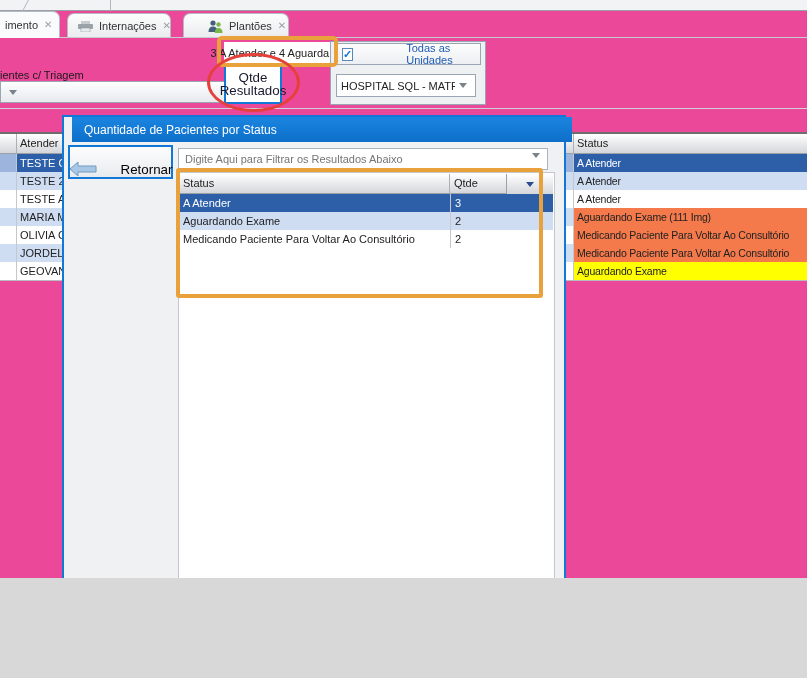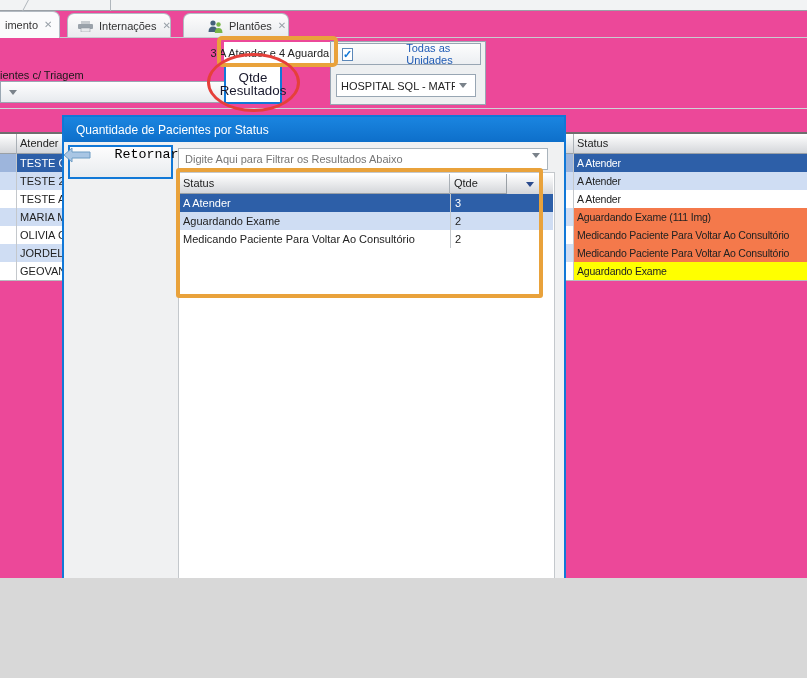--- a/index.html
+++ b/index.html
@@ -64,24 +64,24 @@
   .bg-selected { background:#2d5fa8; color:#fff; }
   .bg-selected-lite { background:#9db5dc; }
   .bg-alt { background:#cfddf3; }
   .bg-white { background:#fff; }
   .bg-orange { background:#f4794b; }
   .bg-yellow { background:#ffff00; }
   .pg-bottomline { left:0; top:280px; width:807px; height:1px; background:#b8bcc0; }
 
   
   .modal { left:62px; top:115px; width:504px; height:553px; background:#f0f1f2; border:2px solid #1178d7; z-index:10; }
-  .modal-title { left:0; top:0; width:500px; height:25px; background:linear-gradient(#1a85e0,#0e6fca);
+  .modal-title { left:8px; top:0; width:500px; height:25px; background:linear-gradient(#1a85e0,#0e6fca);
                  color:#fff; font-size:12px; display:flex; align-items:center; padding-left:12px; }
   .return-btn { left:4px; top:28px; width:105px; height:34px; background:linear-gradient(#fdfdfd,#e8ebee);
-                border:2px solid #1178d7; display:flex; align-items:flex-start; justify-content:center; gap:24px; cursor:pointer;font-family:Liberation Mono, monospace; }
+                border:2px solid #1178d7; display:flex; align-items:flex-end; justify-content:center; gap:24px; cursor:pointer; }
   .filter-input { left:114px; top:31px; width:370px; height:22px; background:#fff; border:1px solid #aab4bc;
                   font-size:11px; color:#8a9096; padding:0 6px; font-family:"Liberation Sans", sans-serif; }
   .filter-arrow { left:468px; top:36px; }
   .mgrid-panel { left:114px; top:55px; width:377px; height:492px; background:#fff; border:1px solid #c4c8cc; }
   .mg-header { left:114px; top:57px; width:375px; height:20px; background:linear-gradient(#ffffff,#d4d6da);
                border-bottom:1px solid #9aa0a6; }
   .mg-hcell { position:absolute; top:3px; }
   .mg-filterbtn { left:442px; top:57px; width:47px; height:20px; border-left:1px solid #9aa0a6;
                   display:flex; align-items:center; justify-content:center; background:linear-gradient(#ffffff,#d4d6da); }
   .mg-filterbtn .tri { border-top-color:#2b4b8d; }

